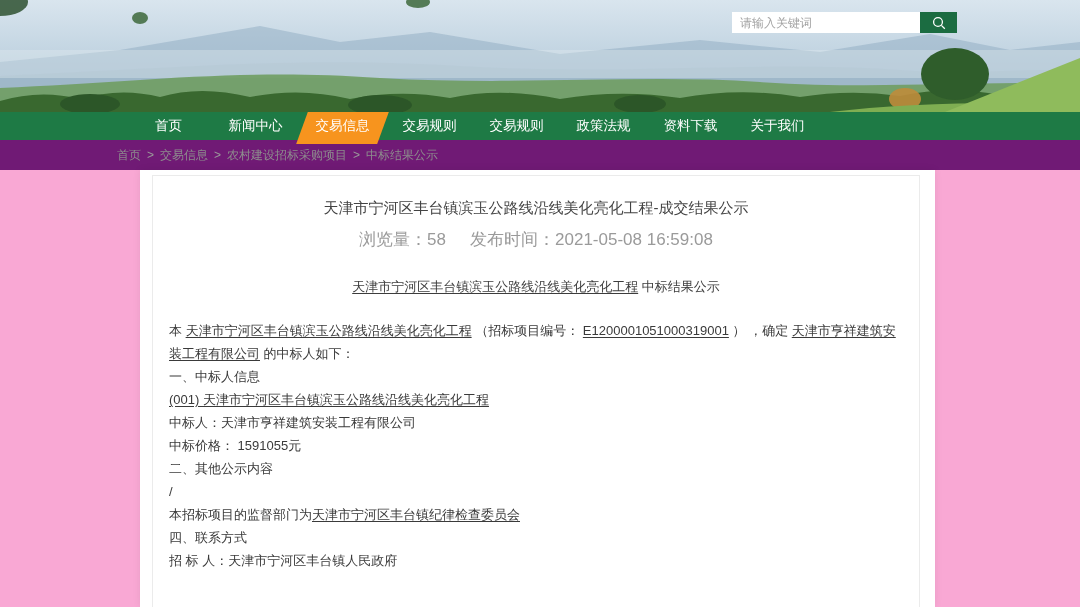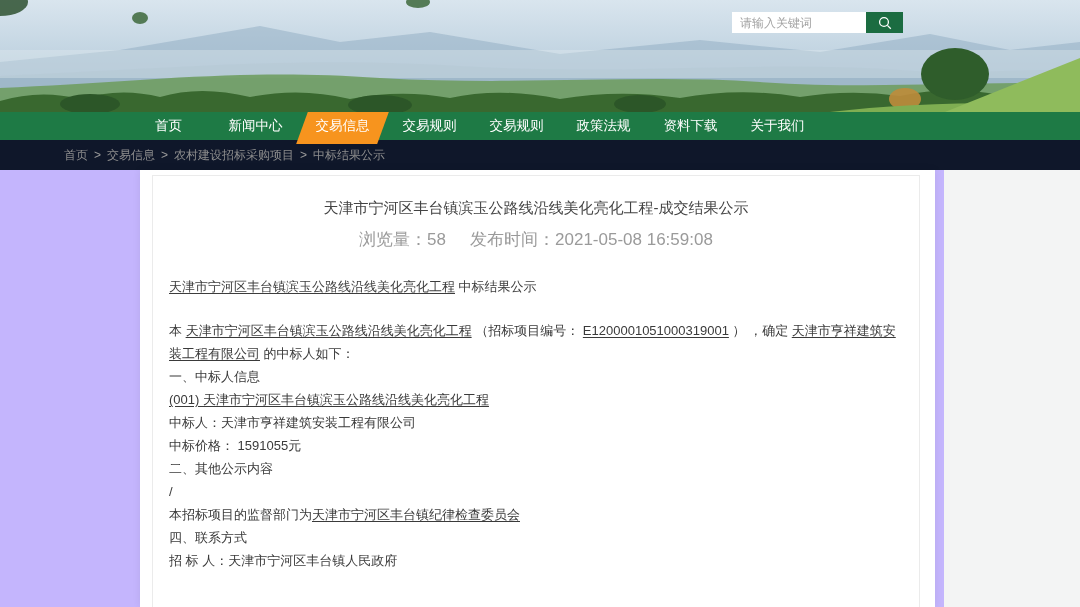--- a/index.html
+++ b/index.html
@@ -12,53 +12,53 @@
   .hero{position:relative;width:1080px;height:112px;overflow:hidden;
     background:linear-gradient(180deg,#d7e4ed 0%,#b9cfdd 55%,#abc4d6 100%);}
   .hero svg.bg{position:absolute;inset:0;width:100%;height:100%;display:block;}
   .site-title{
     position:absolute;left:140px;top:8px;
     font-size:30px;font-weight:bold;color:#1c6b40;letter-spacing:1px;
     text-shadow:-1px -1px 0 #fff,1px -1px 0 #fff,-1px 1px 0 #fff,1px 1px 0 #fff,0 2px 4px rgba(255,255,255,.6);
   }
   .search{position:absolute;left:732px;top:12px;display:flex;height:21px;}
   .search input{
-    width:134px;height:21px;border:none;outline:none;background:#fff;
+    width:188px;height:21px;border:none;outline:none;background:#fff;
     font-size:12px;color:#666;padding:0 8px;box-sizing:border-box;
     font-family:"Liberation Sans","DejaVu Sans",sans-serif;
   }
   .search input::placeholder{color:#a3a3a3;}
   .search button{
     width:37px;height:21px;border:none;background:#1b6c41;cursor:pointer;
     display:flex;align-items:center;justify-content:center;padding:0;
   }
   
   .navbar{position:relative;width:1080px;height:28px;background:#1e7a45;z-index:5;
     display:flex;align-items:stretch;padding-left:125px;box-sizing:border-box;}
   .nav-item{position:relative;width:87px;display:flex;align-items:center;justify-content:center;
     color:#fff;font-size:13.5px;cursor:pointer;}
   .nav-item .lbl{position:relative;z-index:2;}
   .nav-active-bg{position:absolute;left:3px;right:3px;top:0;height:32px;background:#f7941e;
     transform:skewX(-20deg);z-index:1;}
   
-  .crumbbar{width:1080px;height:30px;background:#0f172a;line-height:30px;
-    padding-left:64px;box-sizing:border-box;font-size:12px;color:#8d8d8d;}
+  .crumbbar{width:1080px;height:30px;background:#701a75;line-height:30px;
+    padding-left:117px;box-sizing:border-box;font-size:12px;color:#8d8d8d;}
   .crumbbar .sep{margin:0 6px;color:#9a9a9a;}
   .crumbbar .crumb{color:#8d8d8d;cursor:pointer;}
   
-  .page{position:relative;width:944px;height:437px;background:#c4b5fd;}
+  .page{position:relative;width:1080px;height:437px;background:#f9a8d4;}
   .container{position:absolute;left:140px;top:0;width:795px;height:437px;background:#fff;
     box-shadow:0 0 8px rgba(0,0,0,.07);overflow:hidden;}
   .inner{position:absolute;left:12px;top:5px;width:768px;height:500px;
     border:1px solid #ebebeb;box-sizing:border-box;padding:16px 16px 0;}
   .article-title{text-align:center;font-size:15px;color:#434343;font-weight:400;
     margin:6px 0 0;line-height:20px;}
   .meta{text-align:center;font-size:17px;color:#9a9a9a;margin-top:10px;}
   .meta .gap{display:inline-block;width:24px;}
-  .center-heading{ font-size:13px;color:#3d3d3d;line-height:25px;margin-top:23px;}
+  .center-heading{ text-align:center;font-size:13px;color:#3d3d3d;line-height:25px;margin-top:23px;}
   .body-text{margin-top:20px;font-size:13px;color:#3a3a3a;line-height:23px;}
   .u{text-decoration:underline;text-underline-offset:2px;}
 </style>
 </head>
 <body>
 
 <div class="hero">
   <svg class="bg" viewBox="0 0 1080 112" preserveAspectRatio="none">
     <defs>
       <linearGradient id="sky" x1="0" y1="0" x2="0" y2="1">

